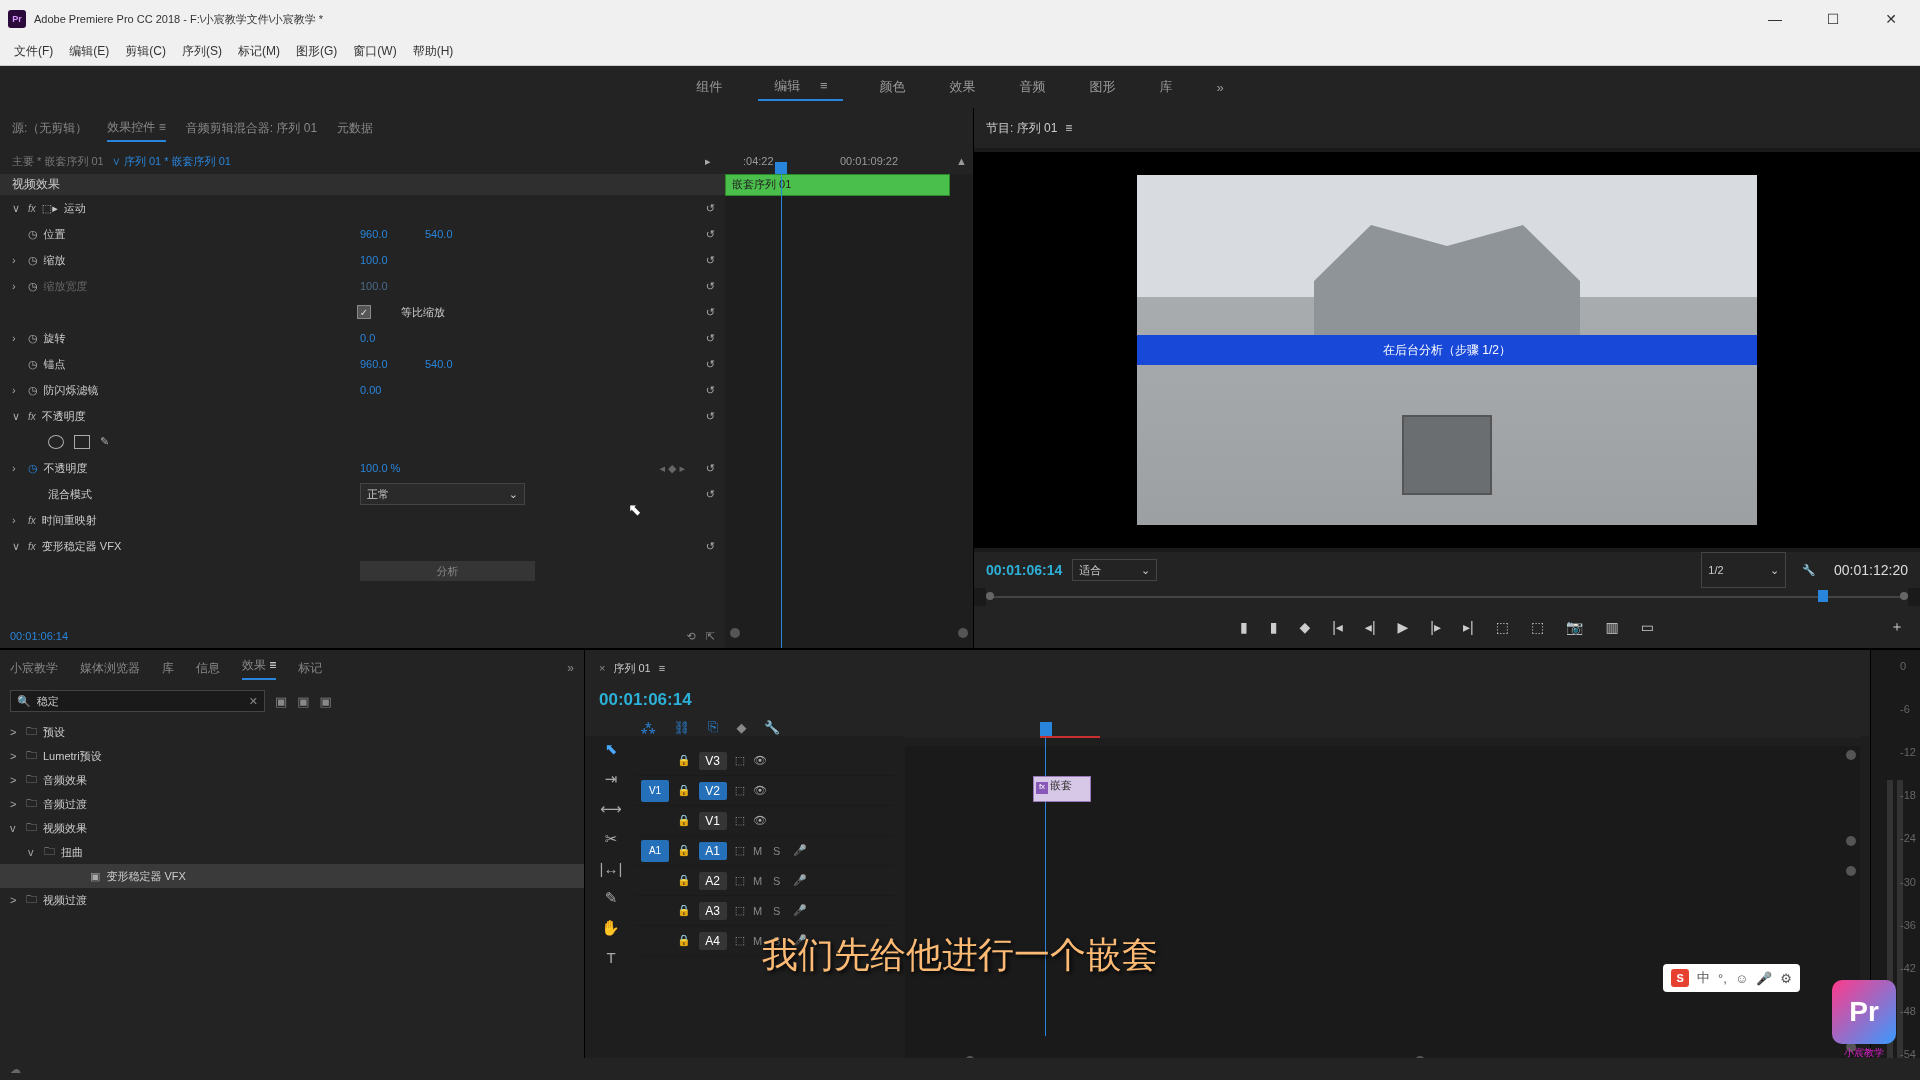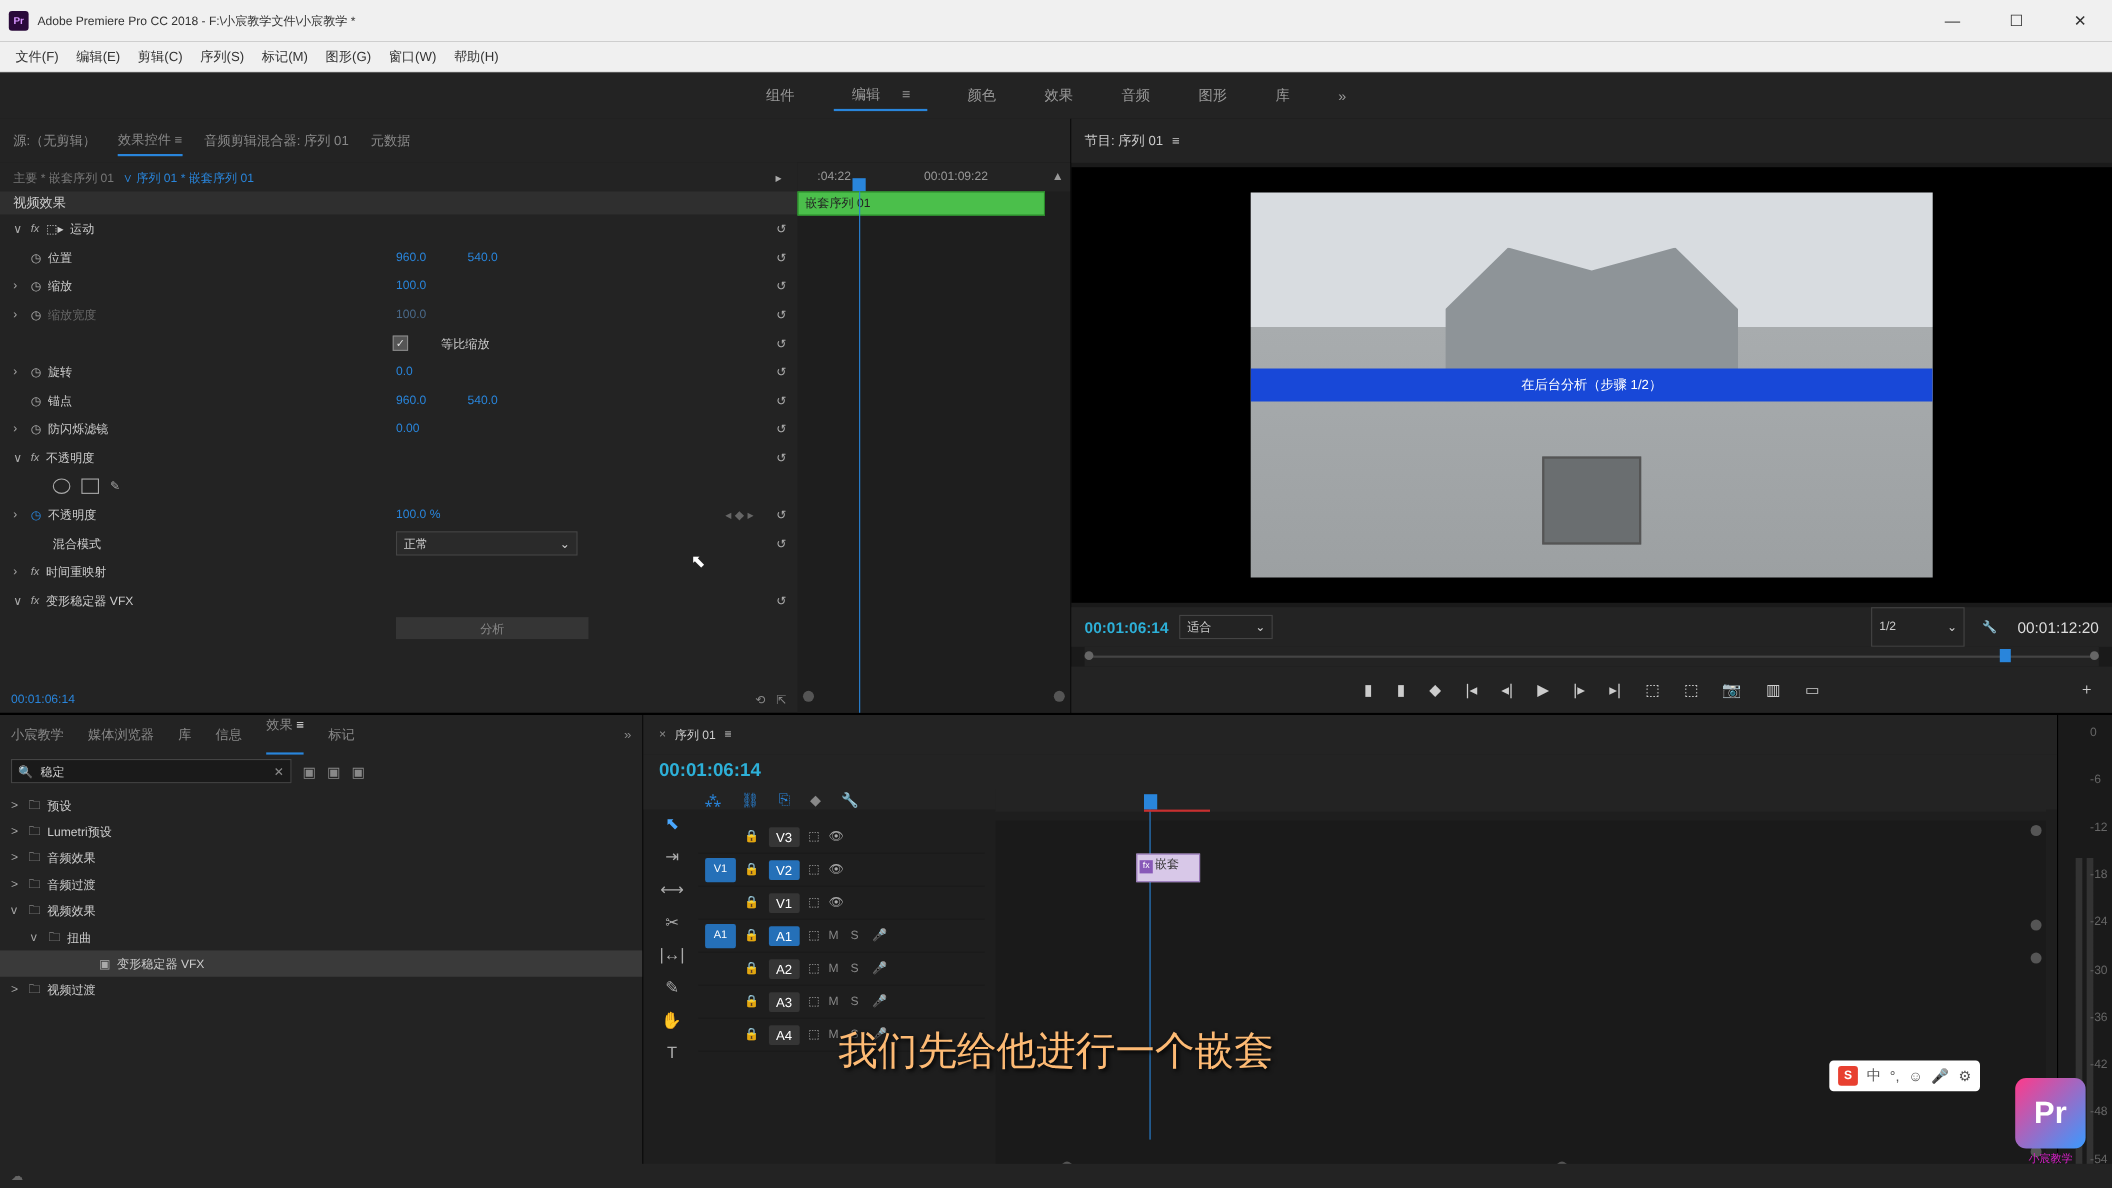--- a/index.html
+++ b/index.html
@@ -77,21 +77,21 @@
 .prog-scrub .track{position:absolute;top:8px;left:0;right:0;height:2px;background:#444}
 .prog-scrub .marker{position:absolute;right:80px;top:2px;width:10px;height:12px;background:#2985db}
 .prog-scrub .dot{position:absolute;top:4px;width:8px;height:8px;background:#666;border-radius:50%}
 .prog-transport{height:42px;display:flex;align-items:center;justify-content:center;gap:22px;background:#232323;position:relative}
 .prog-transport span{color:#ccc;font-size:14px}
 .prog-transport .plus{position:absolute;right:16px}
 .panels-bot{flex:1;display:flex;border-top:2px solid #000}
 .left-bot{width:585px;display:flex;flex-direction:column;border-right:1px solid #000;background:#232323}
 .lb-tabs{height:36px;display:flex;align-items:center;gap:22px;padding:0 10px}
 .lb-tabs span{color:#888;font-size:12px}
-.lb-tabs .active{color:#eee;border-bottom:2px solid #2985db;padding-bottom:16px}
+.lb-tabs .active{color:#eee;border-bottom:2px solid #2985db;padding-bottom:4px}
 .lb-tabs .more{margin-left:auto}
 .lb-search{height:30px;display:flex;align-items:center;padding:0 10px;gap:10px}
 .lb-search .sbox{flex:0 0 255px;height:22px;background:#1a1a1a;border:1px solid #444;display:flex;align-items:center;padding:0 6px;gap:6px}
 .lb-search .sbox input{background:none;border:none;color:#ccc;flex:1;outline:none}
 .lb-search .sbox .x{color:#888}
 .lb-search .ic{color:#888;font-size:13px}
 .lb-tree{flex:1;padding:4px 0;overflow:hidden}
 .tree-row{height:24px;display:flex;align-items:center;padding:0 10px;gap:6px;font-size:12px}
 .tree-row .chev{width:10px;color:#aaa}
 .tree-row .fold{color:#aaa}

